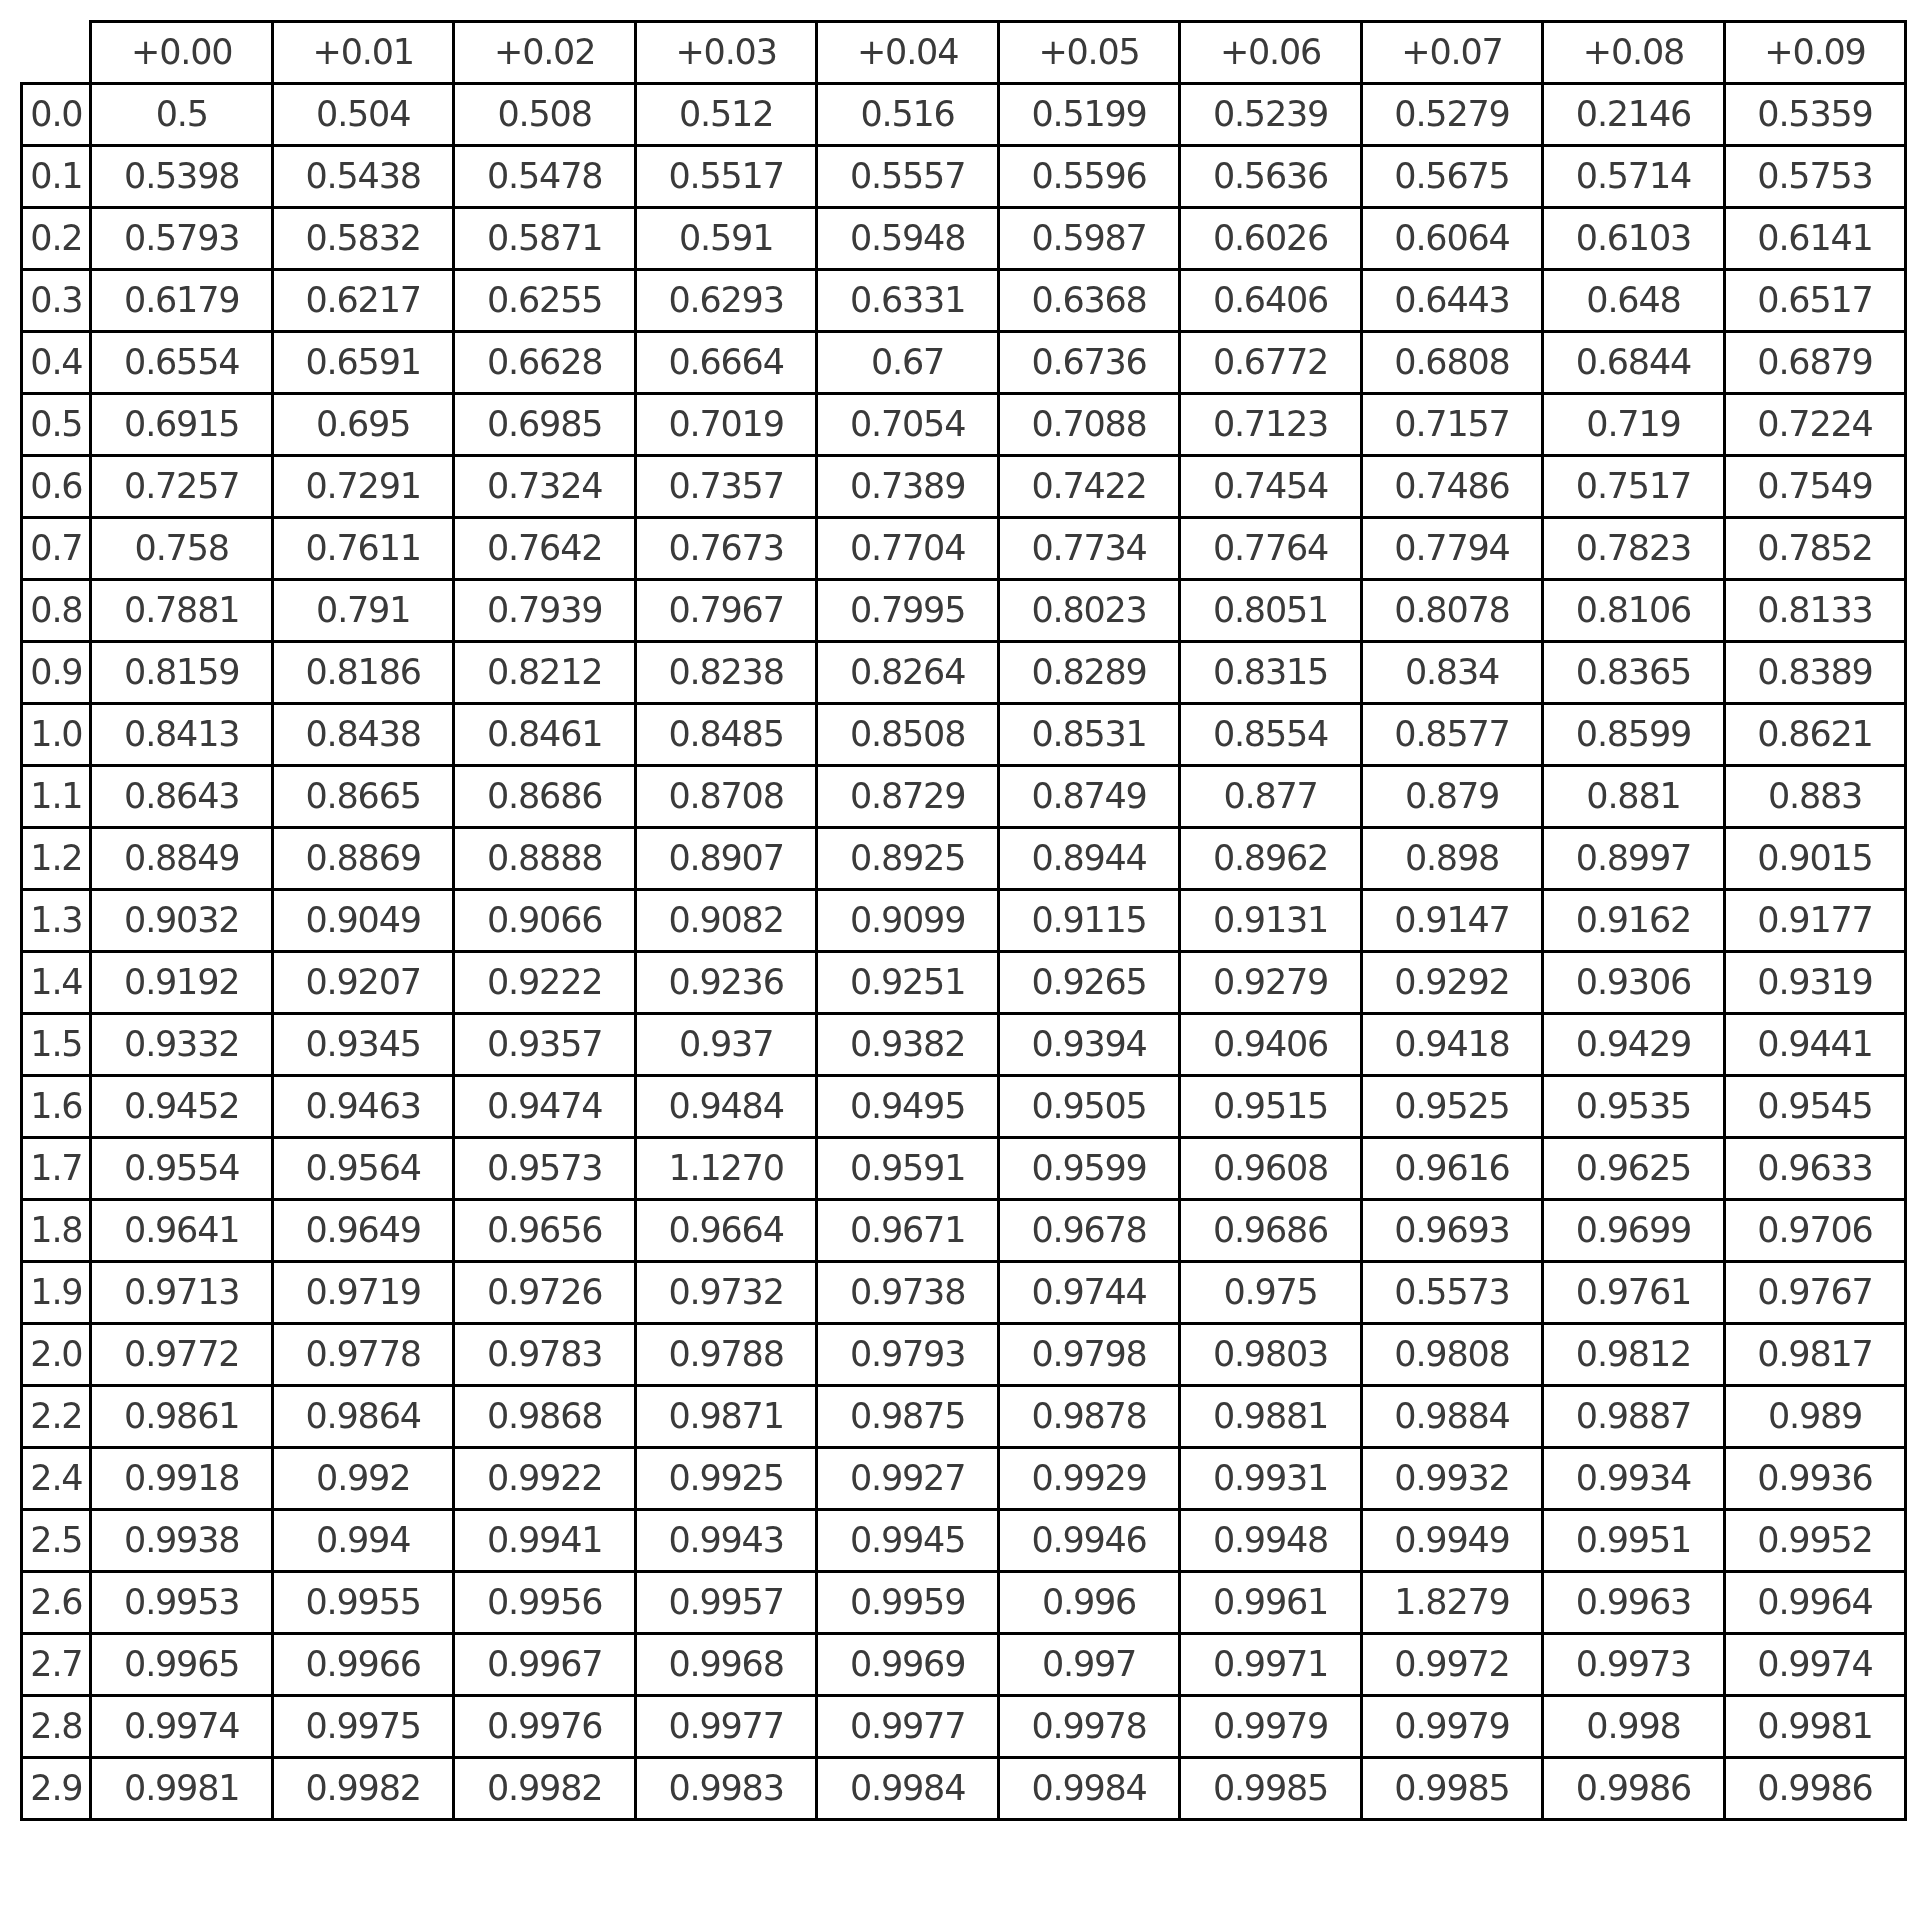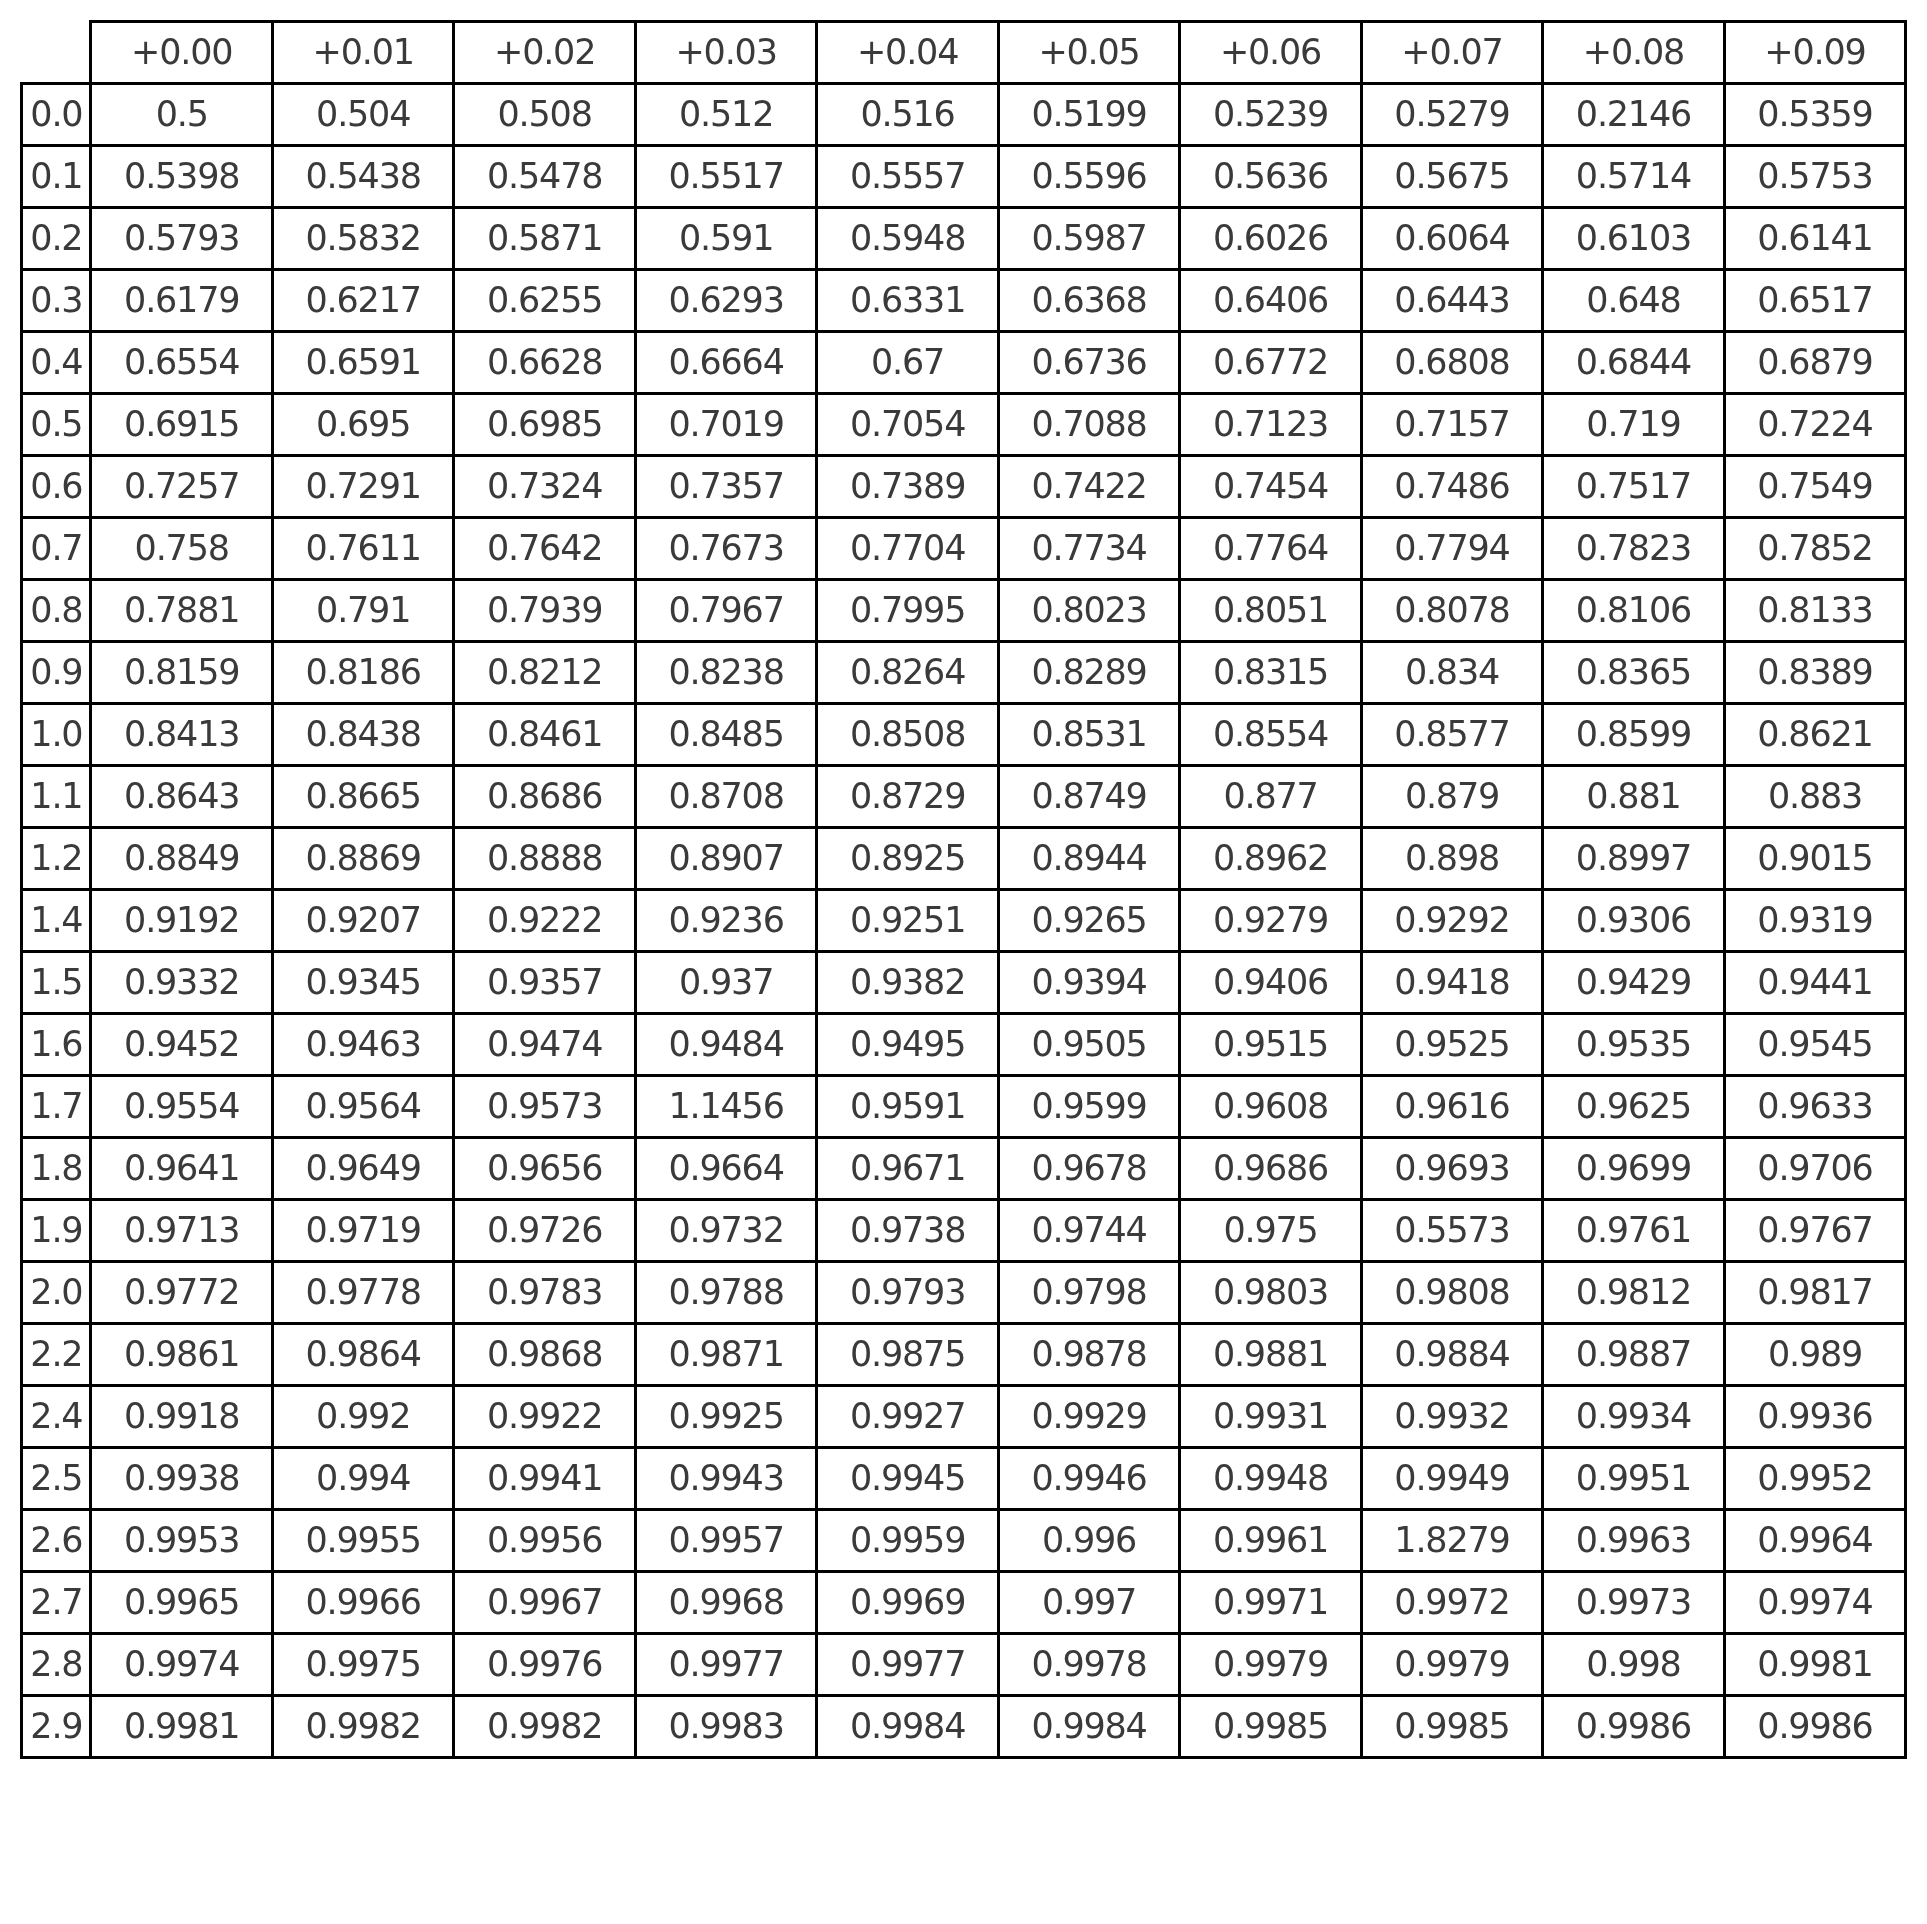--- a/index.html
+++ b/index.html
@@ -238,20 +238,33 @@
         <td>0.8888</td>
         <td>0.8907</td>
         <td>0.8925</td>
         <td>0.8944</td>
         <td>0.8962</td>
         <td>0.898</td>
         <td>0.8997</td>
         <td>0.9015</td>
       </tr>
       <tr>
+        <th>1.3</th>
+        <td>0.9032</td>
+        <td>0.9049</td>
+        <td>0.9066</td>
+        <td>0.9082</td>
+        <td>0.9099</td>
+        <td>0.9115</td>
+        <td>0.9131</td>
+        <td>0.9147</td>
+        <td>0.9162</td>
+        <td>0.9177</td>
+      </tr>
+      <tr>
         <th>1.4</th>
         <td>0.9192</td>
         <td>0.9207</td>
         <td>0.9222</td>
         <td>0.9236</td>
         <td>0.9251</td>
         <td>0.9265</td>
         <td>0.9279</td>
         <td>0.9292</td>
         <td>0.9306</td>
@@ -281,21 +294,21 @@
         <td>0.9515</td>
         <td>0.9525</td>
         <td>0.9535</td>
         <td>0.9545</td>
       </tr>
       <tr>
         <th>1.7</th>
         <td>0.9554</td>
         <td>0.9564</td>
         <td>0.9573</td>
-        <td>1.1456</td>
+        <td>1.1270</td>
         <td>0.9591</td>
         <td>0.9599</td>
         <td>0.9608</td>
         <td>0.9616</td>
         <td>0.9625</td>
         <td>0.9633</td>
       </tr>
       <tr>
         <th>1.8</th>
         <td>0.9641</td>

